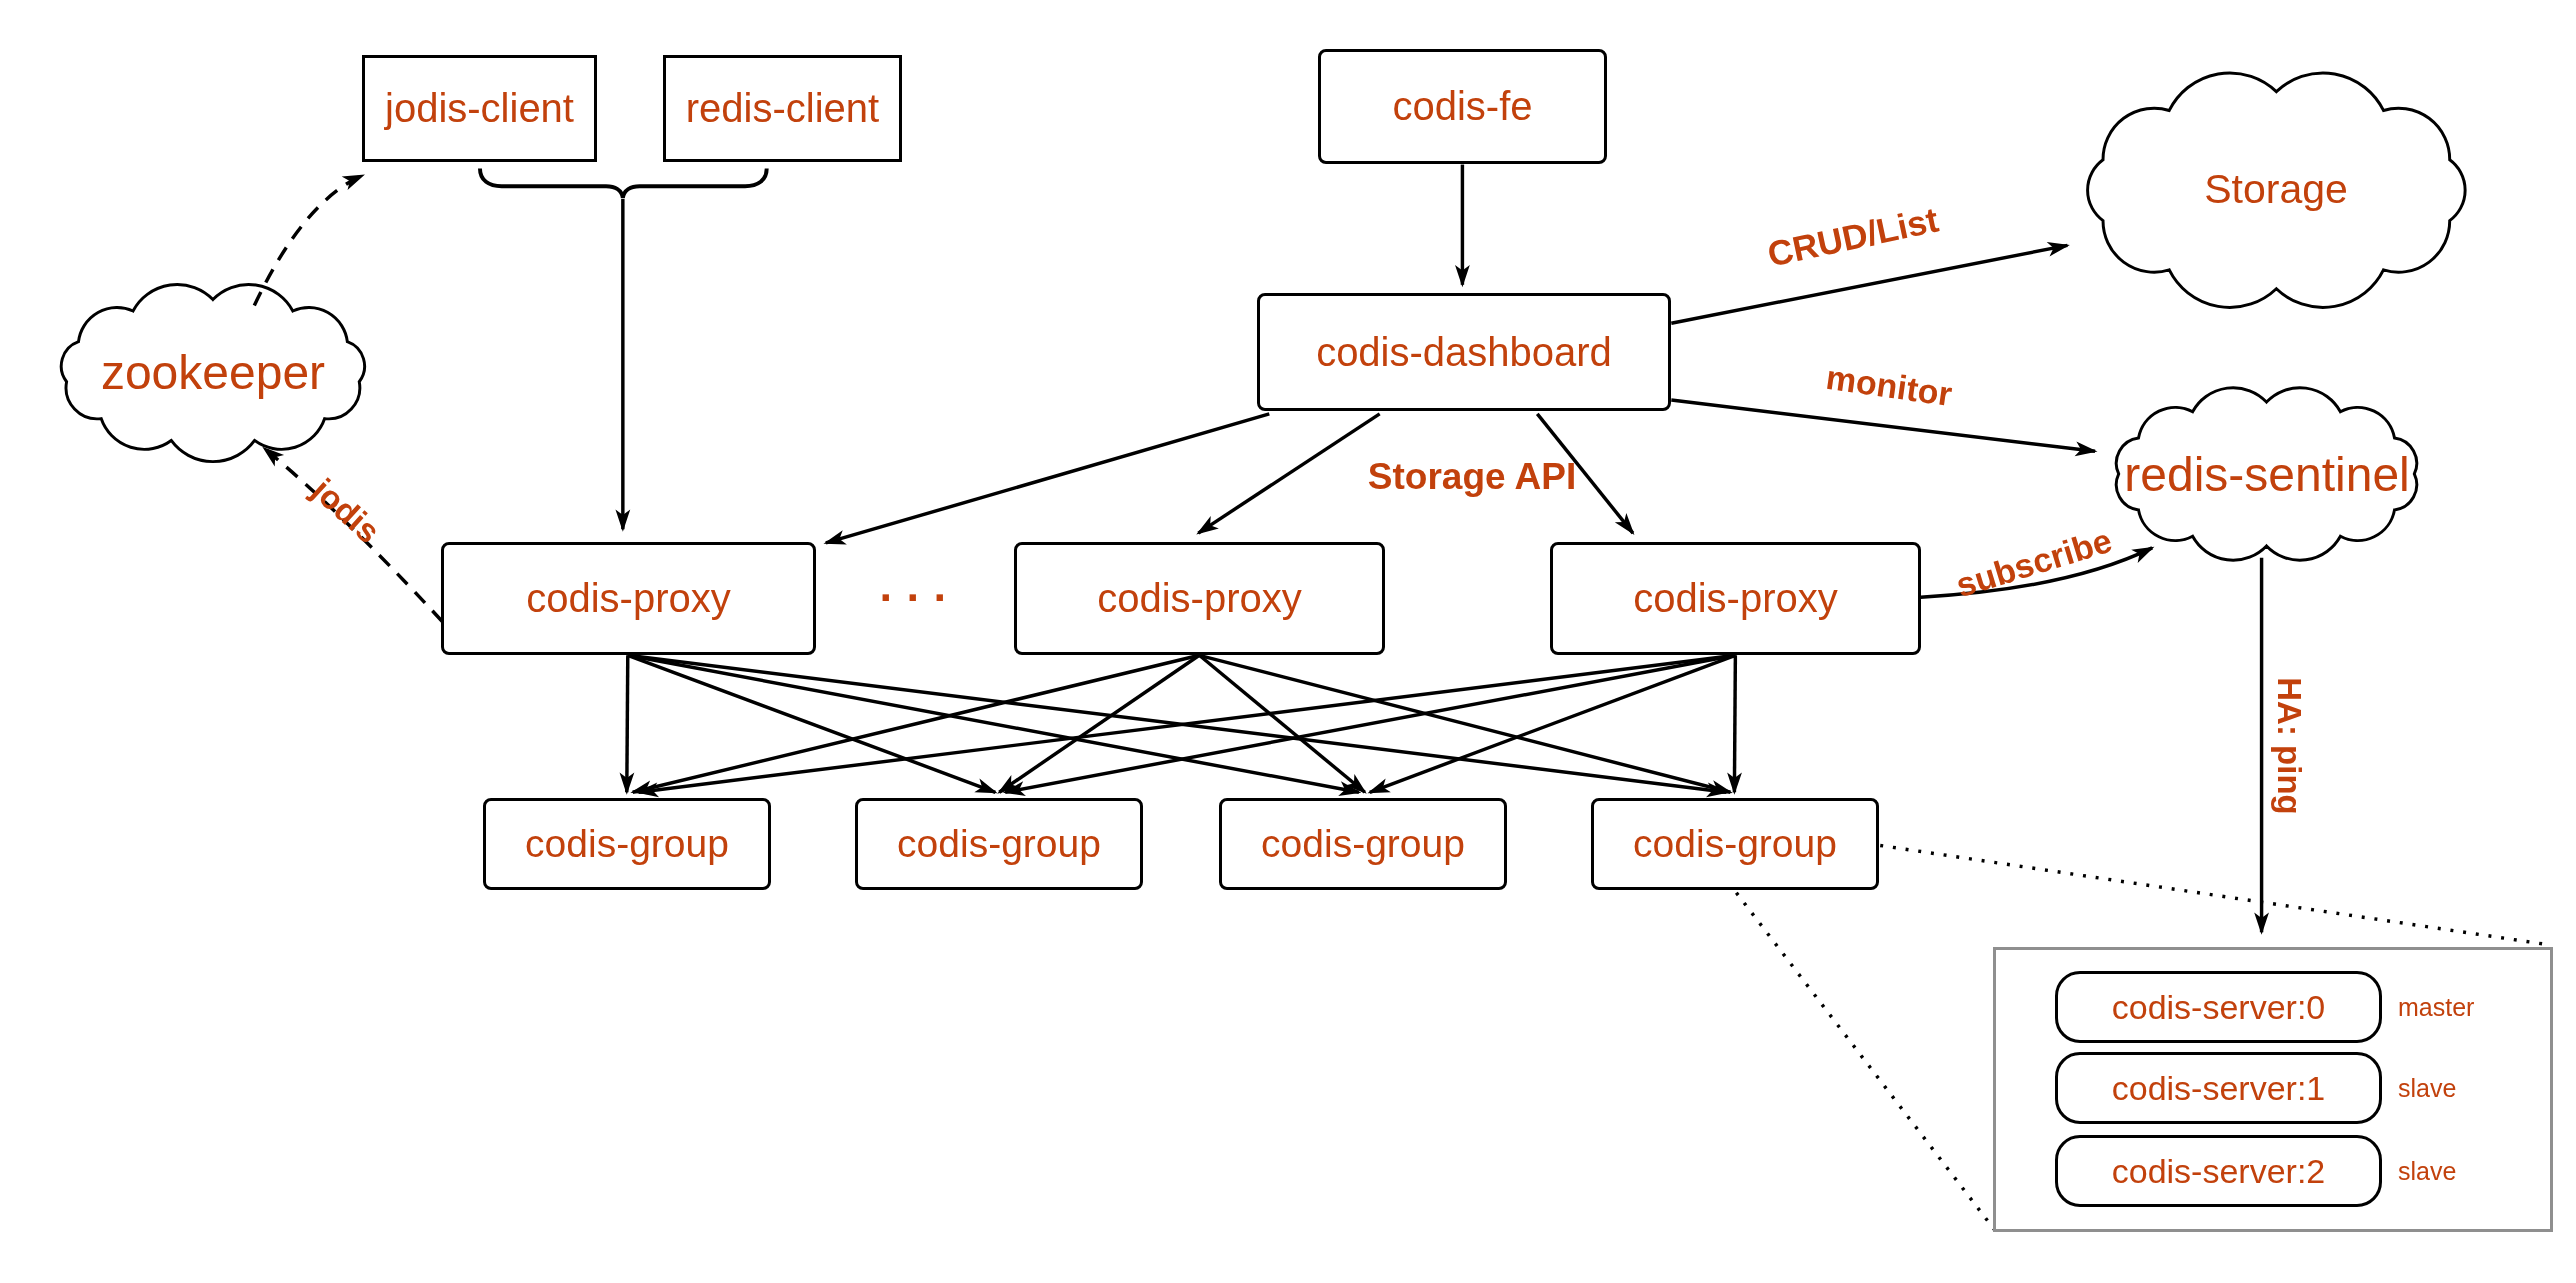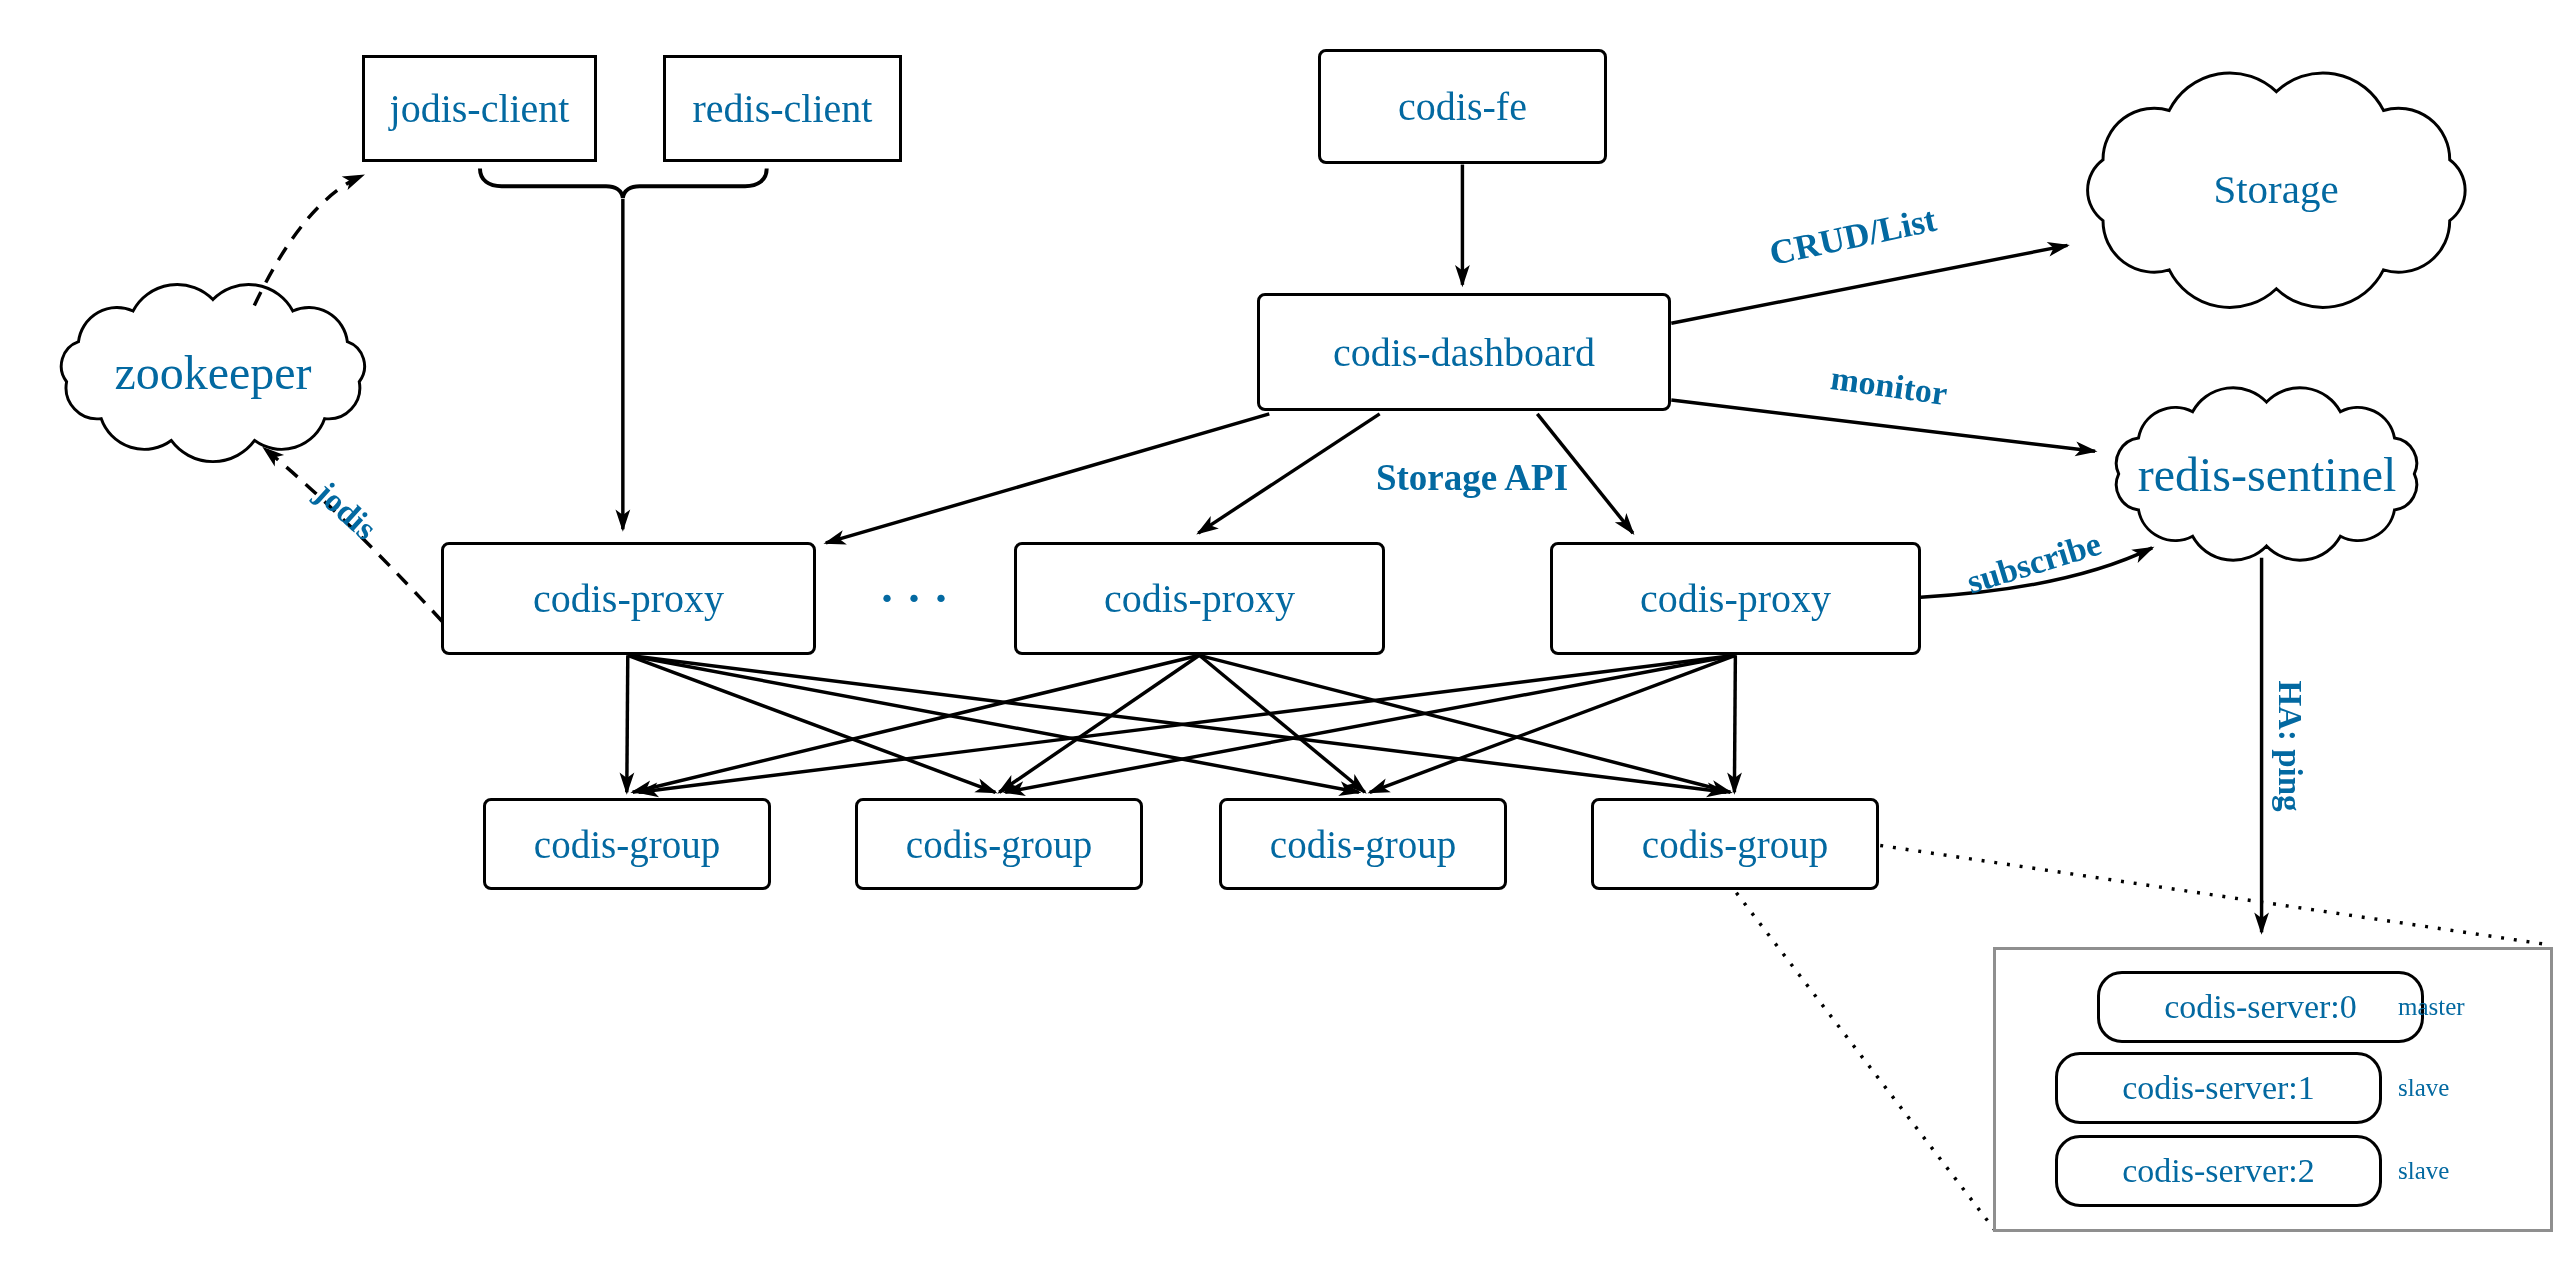--- a/index.html
+++ b/index.html
@@ -1,17 +1,17 @@
 <!DOCTYPE html>
 <html><head>
 <meta charset="utf-8">
 <style>
   html,body{margin:0;padding:0;background:#ffffff;}
   #stage{position:relative;width:2576px;height:1283px;background:#ffffff;overflow:hidden;
-         font-family:Liberation Serif, serif;color:#0369a1;}
+         font-family:Liberation Sans, sans-serif;color:#c2410c;}
   #wires{position:absolute;left:0;top:0;width:2576px;height:1283px;}
   .box{position:absolute;box-sizing:border-box;border:3px solid #000;background:#fff;
        display:flex;align-items:center;justify-content:center;font-size:40px;}
   .rd{border-radius:8px;}
   .pill{border-radius:25px;font-size:34px;}
   .lbl{position:absolute;transform:translate(-50%,-50%);white-space:nowrap;font-weight:bold;}
   .cloudtxt{position:absolute;transform:translate(-50%,-50%);white-space:nowrap;font-size:48px;}
   .role{position:absolute;font-size:25px;display:flex;align-items:center;}
   #container-box{position:absolute;box-sizing:border-box;border:3px solid #8f8f8f;background:#fff;}
   #ellipsis{position:absolute;transform:translate(-50%,-50%);font-size:45px;font-weight:bold;letter-spacing:12px;}
@@ -81,21 +81,21 @@
   <div class="box rd" style="left:1014px;top:542px;width:371px;height:113px;">codis-proxy</div>
   <div class="box rd" style="left:1550px;top:542px;width:371px;height:113px;">codis-proxy</div>
   <div id="ellipsis" style="left:920px;top:598px;">···</div>
 
   <div class="box rd" style="left:483px;top:798px;width:288px;height:92px;font-size:39px;">codis-group</div>
   <div class="box rd" style="left:855px;top:798px;width:288px;height:92px;font-size:39px;">codis-group</div>
   <div class="box rd" style="left:1219px;top:798px;width:288px;height:92px;font-size:39px;">codis-group</div>
   <div class="box rd" style="left:1591px;top:798px;width:288px;height:92px;font-size:39px;">codis-group</div>
 
   <div id="container-box" style="left:1993px;top:947px;width:560px;height:285px;"></div>
-  <div class="box pill" style="left:2055px;top:971px;width:327px;height:72px;margin-left:42px;">codis-server:0</div>
+  <div class="box pill" style="left:2055px;top:971px;width:327px;height:72px;">codis-server:0</div>
   <div class="box pill" style="left:2055px;top:1052px;width:327px;height:72px;">codis-server:1</div>
   <div class="box pill" style="left:2055px;top:1135px;width:327px;height:72px;">codis-server:2</div>
   <div class="role" style="left:2398px;top:971px;height:72px;">master</div>
   <div class="role" style="left:2398px;top:1052px;height:72px;">slave</div>
   <div class="role" style="left:2398px;top:1135px;height:72px;">slave</div>
 
   <div class="cloudtxt" style="left:213px;top:372px;">zookeeper</div>
   <div class="cloudtxt" style="left:2276px;top:189px;font-size:41px;">Storage</div>
   <div class="cloudtxt" style="left:2267px;top:474px;">redis-sentinel</div>
 

